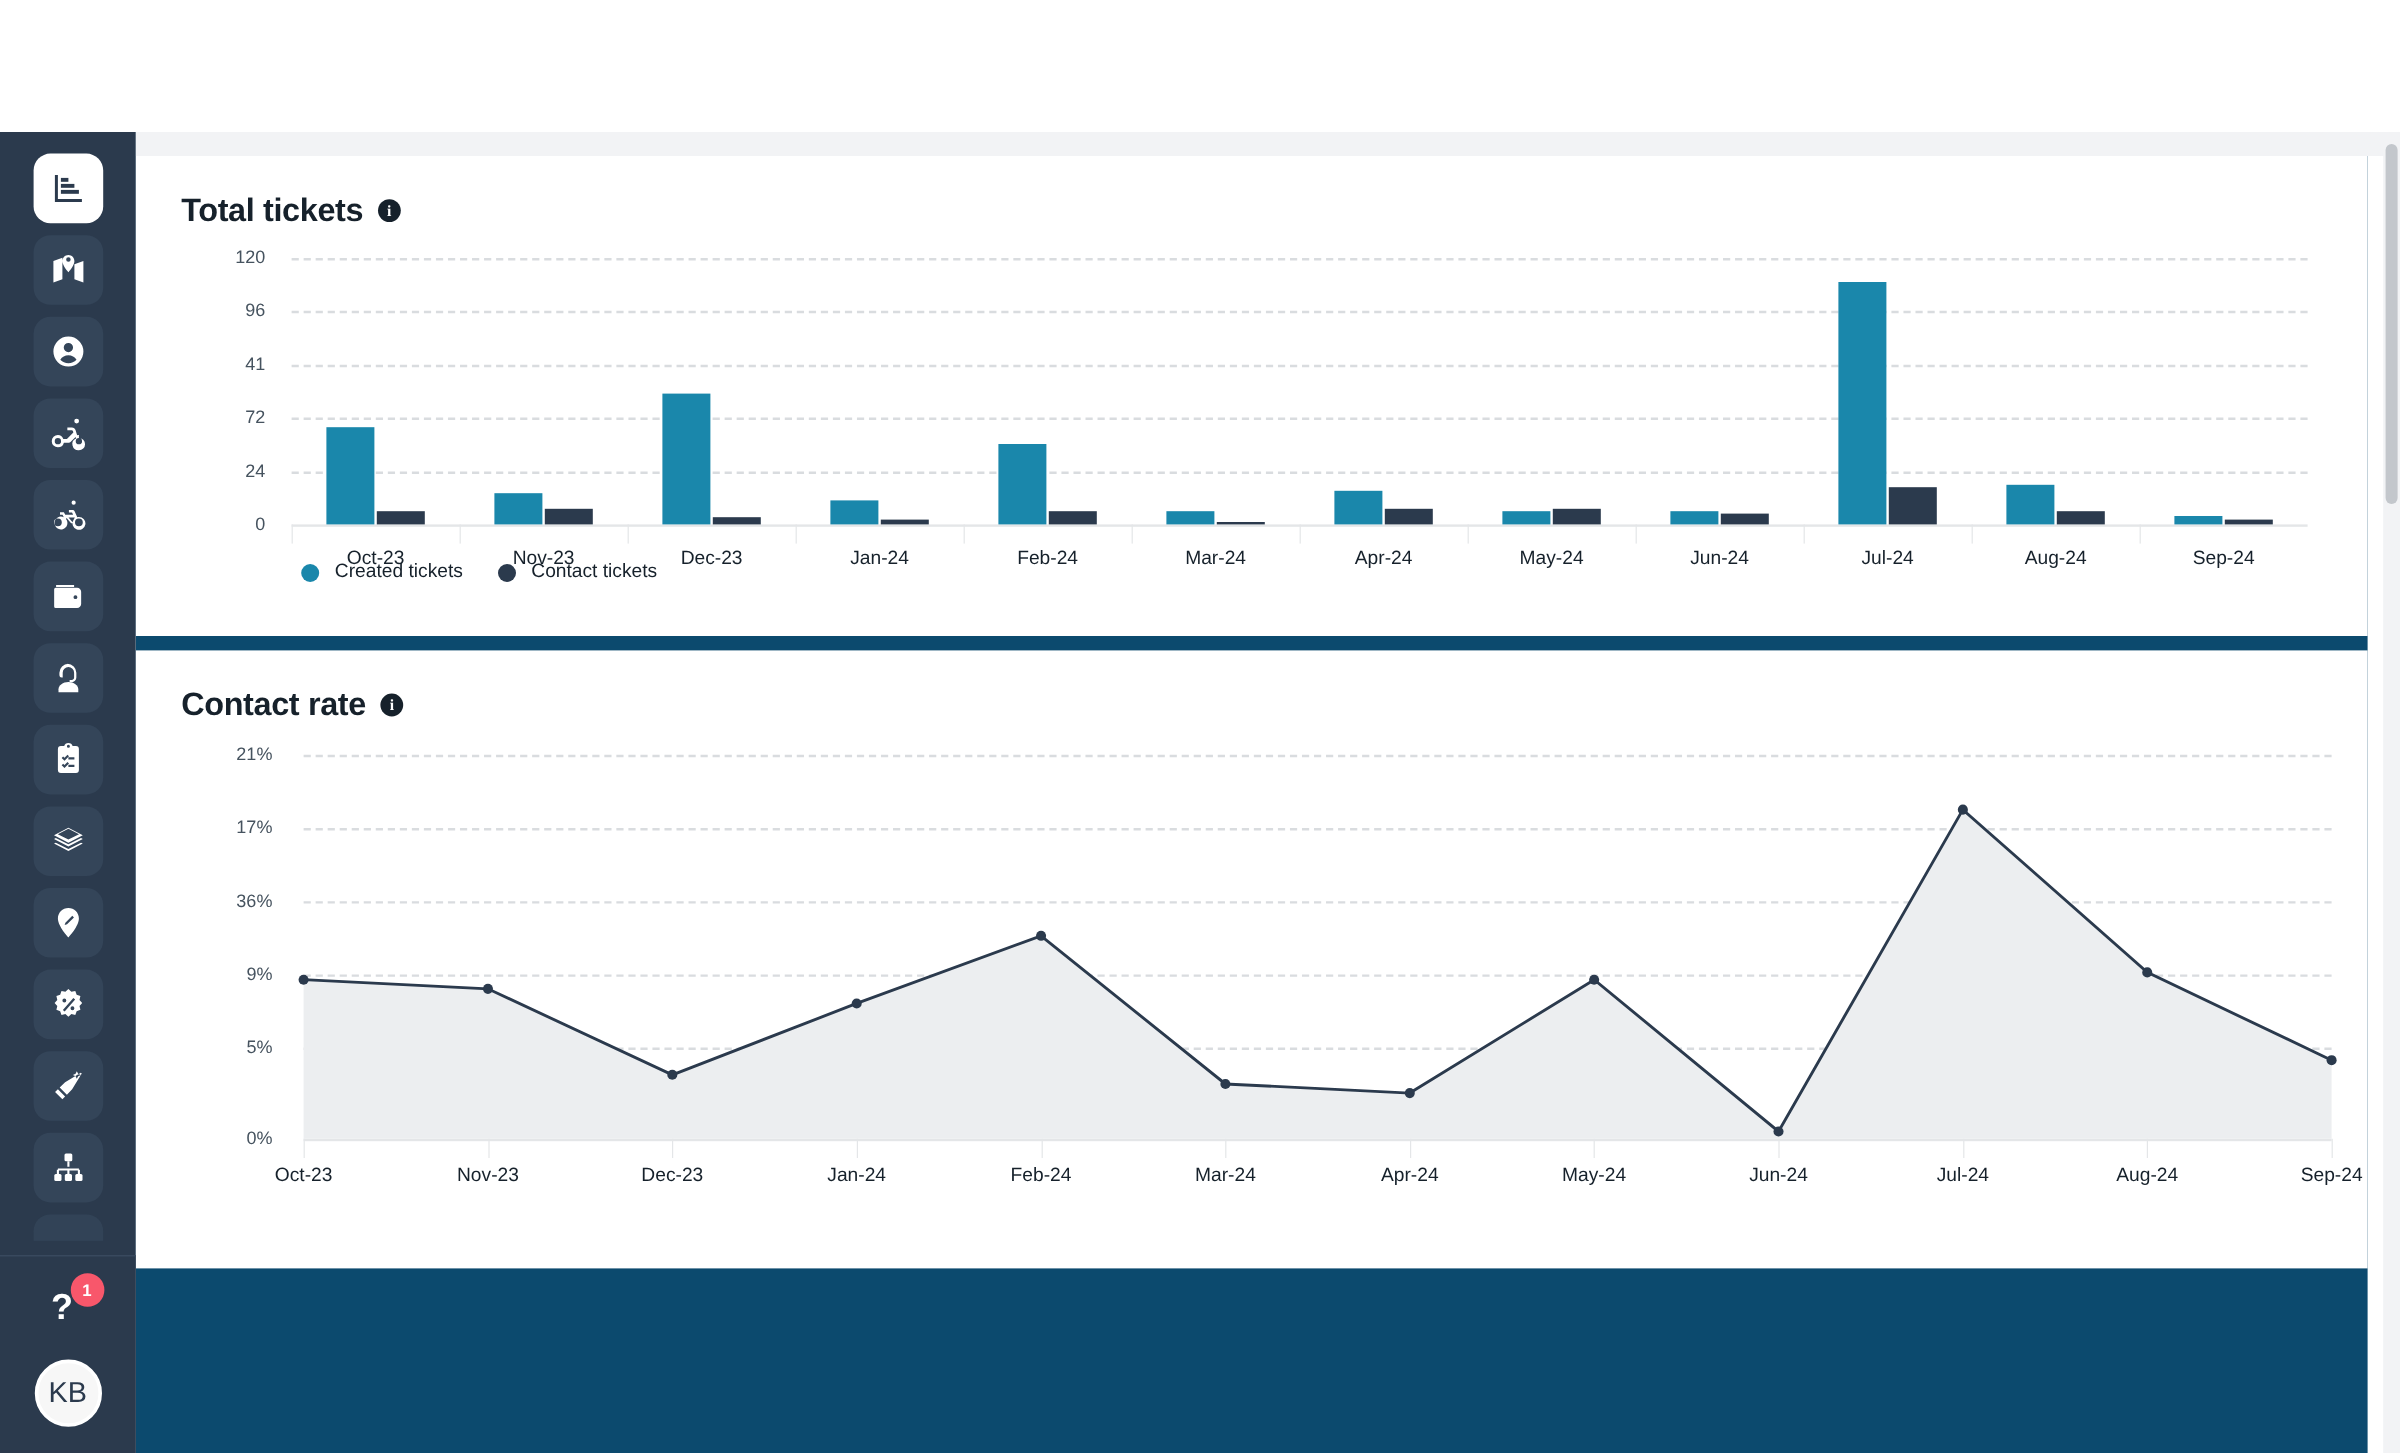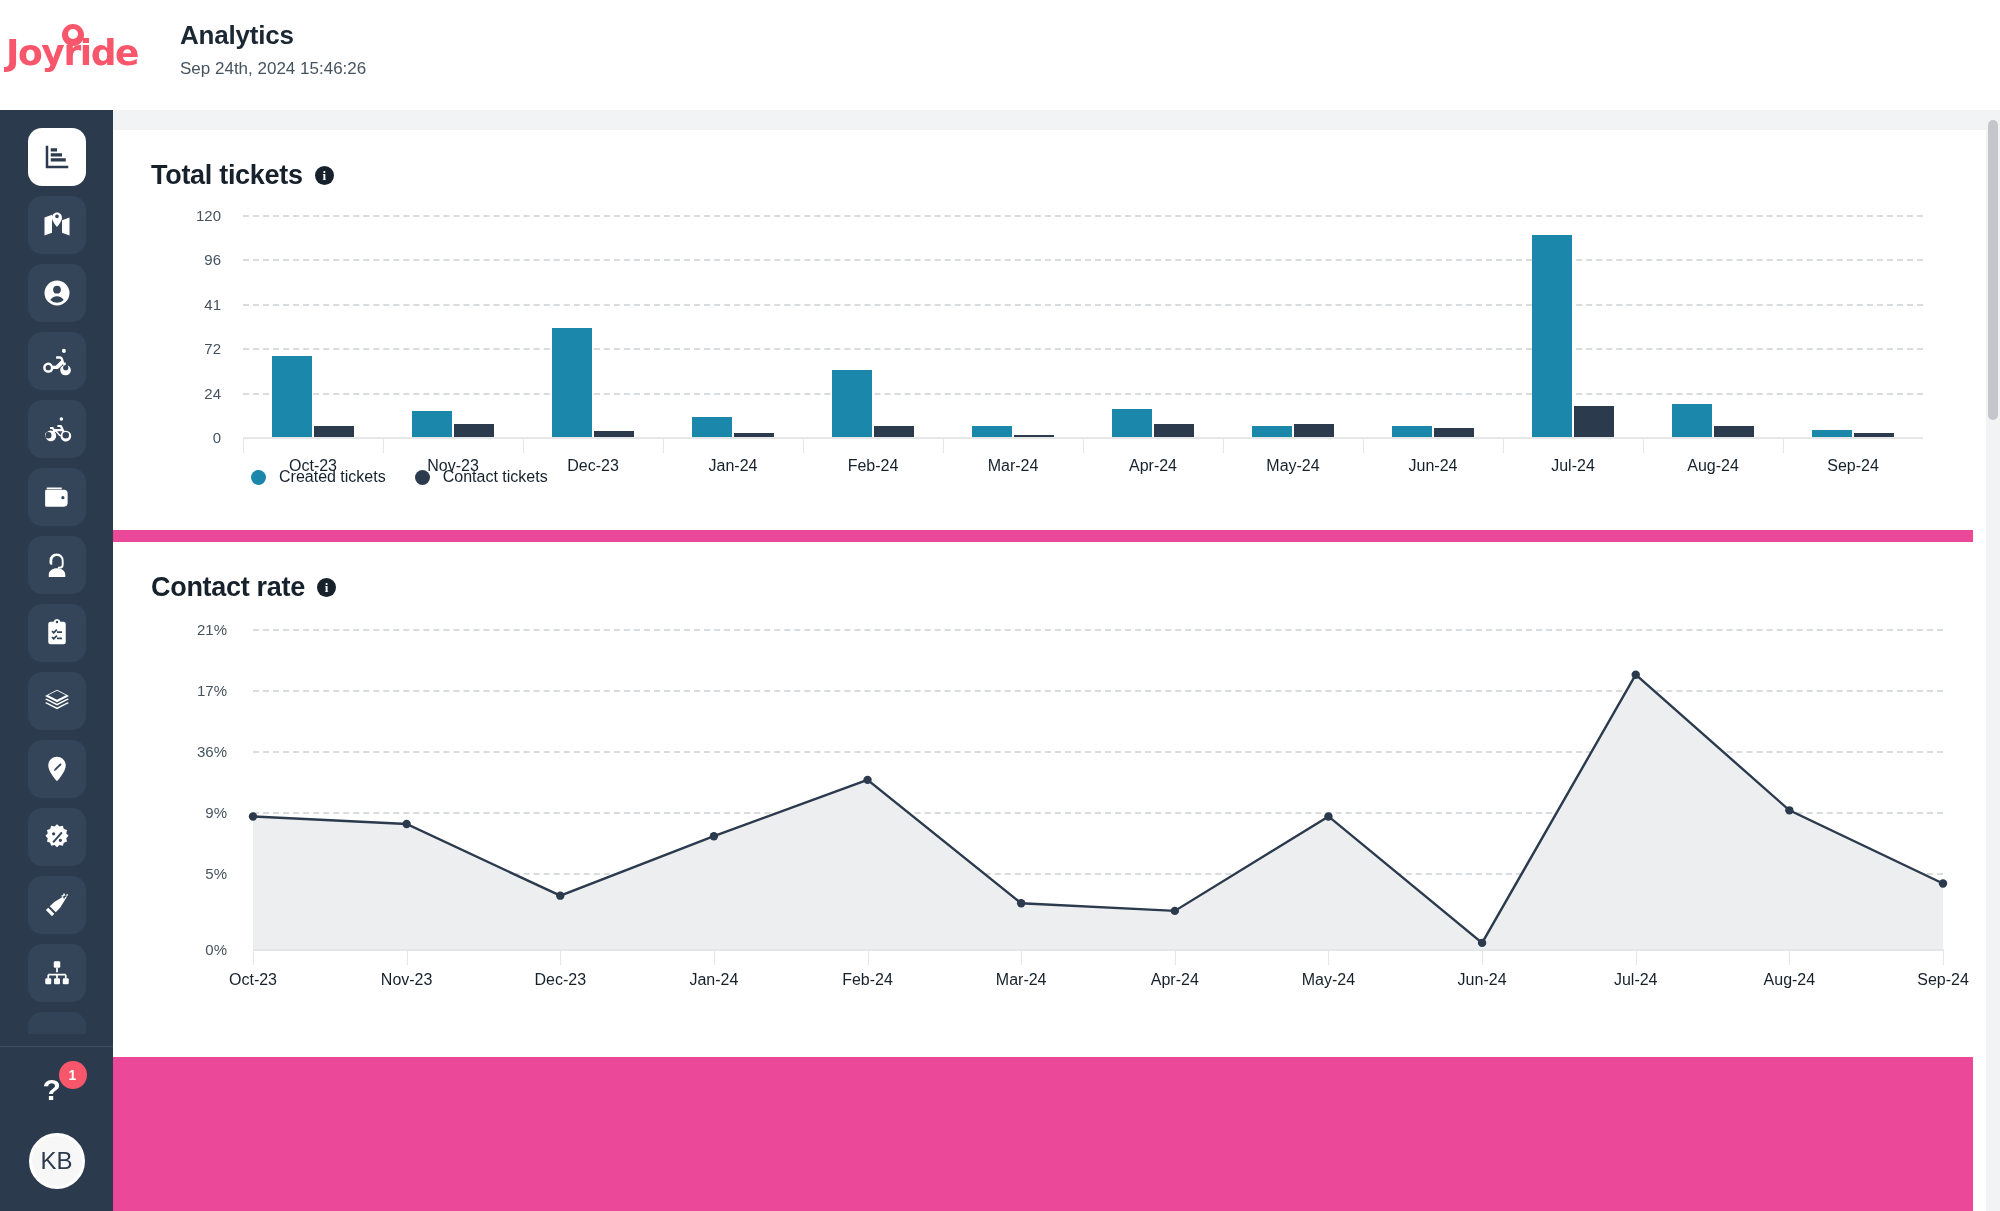--- a/index.html
+++ b/index.html
@@ -89,21 +89,21 @@
     background: #f7f7f7; border: 3px solid #ffffff;
     display: flex; align-items: center; justify-content: center;
     font-size: 24px; font-weight: 500; color: #2b3a4d;
     cursor: pointer;
   }
 
   
   .main {
     position: absolute; left: 113px; top: 110px;
     width: 1860px; height: 1101px;
-    background: #ec4899;
+    background: #0c4a6e;
     overflow: hidden;
   }
   .content-inner { position: relative; width: 1887px; }
   .card {
     background: #ffffff;
     position: relative;
   }
   #card-tickets { height: 400px; padding: 30px 0 0 0; }
   #card-contact { height: 515px; margin-top: 12px; padding: 30px 0 0 0; }
 
@@ -178,28 +178,20 @@
   .top-strip {
     position: absolute; left: 113px; top: 110px; width: 1887px; height: 20px;
     background: #f2f3f5; z-index: 3;
   }
 </style>
 </head>
 <body>
 
 <div class="app">
 
-  <div class="header">
-    <div class="logo">
-      <div class="logo-text">Joyride</div>
-      <div class="logo-dot"></div>
-    </div>
-    <div class="header-title">Analytics</div>
-    <div class="header-sub">Sep 24th, 2024 15:46:26</div>
-  </div>
 
   <div class="sidebar">
     <div class="nav-scroll">
 
       <div class="nav-item active">
         <svg viewBox="0 0 24 24">
           <path d="M3 3h2v16h16v2H3V3z"></path>
             <rect x="7" y="13" width="12" height="2.6"></rect>
             <rect x="7" y="9" width="9" height="2.6"></rect>
             <rect x="7" y="5" width="5" height="2.6"></rect>

